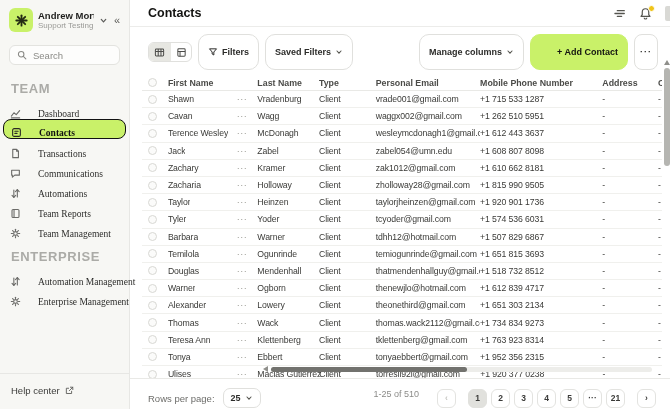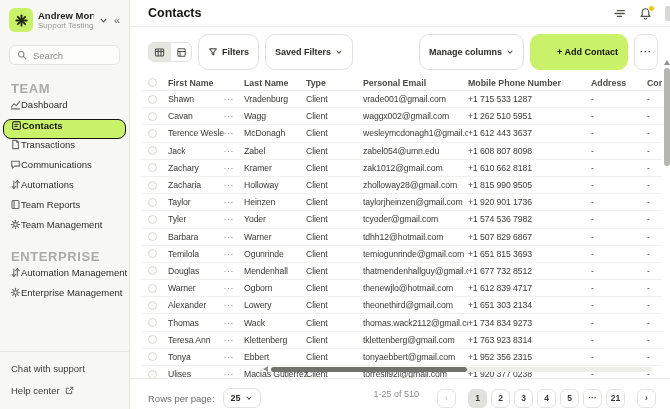--- a/index.html
+++ b/index.html
@@ -23,22 +23,22 @@
   .ws-caret { color:#5c5c59; }
   .ws-collapse { color:#5c5c59; font-size:11px; padding:0 3px 0 1px; }
 
   .search { margin:7px 9px 6px; height:20px; border:1px solid #e3e3df; background:#fdfdfc;
     border-radius:6px; display:flex; align-items:center; gap:6px; padding:0 7px;
     color:#8b8b87; font-size:9.5px; }
 
   .sect { font-size:13px; font-weight:700; letter-spacing:.6px; color:#ababa7;
     padding:10px 11px 3px; }
   .nav { }
-  .nav-item { display:flex; align-items:flex-start; gap:0; height:20px; padding:0 10px;
-    font-size:9.5px; color:#2e2e2c; white-space:nowrap; cursor:default; }
+  .nav-item { display:flex; align-items:flex-end; gap:17px; height:20px; padding:0 10px;
+    font-size:9.5px; color:#2e2e2c; white-space:nowrap; cursor:default;font-family:Liberation Serif, serif; }
   .nav-item .nicon { color:#6b6b68; flex:none; }
   .nav-item.active { background:#c9f169; border:1.5px solid #121212; border-radius:8px;
     margin:0 3px; padding:0 7px; height:20px; font-weight:700; color:#111; }
   .nav-item.active .nicon { color:#2a2a24; }
 
   .side-footer { margin-top:auto; border-top:1px solid #e7e7e4; padding:11px 11px 13px;
     display:flex; flex-direction:column; gap:11px; font-size:9.5px; color:#3c3c3a; }
   .side-footer .row { display:flex; align-items:center; gap:5px; }
 
   
@@ -69,21 +69,21 @@
   
   .table-wrap { flex:1; margin-left:12px; margin-right:8px; overflow:hidden; position:relative; }
   .trow { display:flex; align-items:center; height:17.2px; border-bottom:1px solid #f0f0ed;
     font-size:8.7px; color:#3a3a37; letter-spacing:-0.1px; }
   .trow.thead { height:16px; font-size:8.8px; font-weight:700; color:#4b4b48;
     border-bottom:1px solid #e9e9e6; letter-spacing:0; }
   .c { white-space:nowrap; overflow:hidden; padding-right:4px; }
   .c-check { width:26px; display:flex; align-items:center; justify-content:flex-start;
     padding-left:6px; overflow:visible; }
   .chk { width:9px; height:9px; border:1px solid #d8d8d4; border-radius:50%; background:#fbfbfa; }
-  .c-first { width:76px; display:flex; align-items:center; }
+  .c-first { width:90px; display:flex; align-items:center; }
   .c-first .nm { overflow:hidden; white-space:nowrap; }
   .row-menu { margin-left:auto; margin-right:6px; color:#96968f; letter-spacing:.5px; font-size:9px; }
   .c-last { width:62px; overflow:visible; }
   .c-type { width:48px; }
   .c-email { width:114px;padding-left:9px; }
   .c-phone { width:123px; }
   .c-addr { width:56px; }
   .c-contact { flex:1; }
 
   
@@ -253,23 +253,20 @@
               <line x1="9.2" y1="2.8" x2="8.2" y2="3.8"></line>
               <line x1="3.8" y1="8.2" x2="2.8" y2="9.2"></line>
             </svg>
         </span>
         <span>Enterprise Management</span>
       </div>
     </nav>
 
     <div class="side-footer">
       <div class="row">
-        <span>Chat with support</span>
-      </div>
-      <div class="row">
         <span>Help center</span>
         <span>
           <svg width="9" height="9" viewBox="0 0 12 12" fill="none" stroke="#5c5c59" stroke-width="1.2" stroke-linecap="round" stroke-linejoin="round">
               <path d="M8.8,7 v3 h-7 v-7 h3"></path>
               <line x1="5.8" y1="6.2" x2="10.4" y2="1.6"></line>
               <polyline points="7.2,1.6 10.4,1.6 10.4,4.8"></polyline>
             </svg>
         </span>
       </div>
     </div>
@@ -469,21 +466,21 @@
             <div class="c c-check">
               <span class="chk"></span>
             </div>
             <div class="c c-first">
               <span class="nm">Tyler</span>
               <span class="row-menu">···</span>
             </div>
             <div class="c c-last">Yoder</div>
             <div class="c c-type">Client</div>
             <div class="c c-email">tcyoder@gmail.com</div>
-            <div class="c c-phone">+1 574 536 7982</div>
+            <div class="c c-phone">+1 574 536 6031</div>
             <div class="c c-addr">-</div>
             <div class="c c-contact">-</div>
           </div>
           <div class="trow">
             <div class="c c-check">
               <span class="chk"></span>
             </div>
             <div class="c c-first">
               <span class="nm">Barbara</span>
               <span class="row-menu">···</span>
@@ -514,21 +511,21 @@
             <div class="c c-check">
               <span class="chk"></span>
             </div>
             <div class="c c-first">
               <span class="nm">Douglas</span>
               <span class="row-menu">···</span>
             </div>
             <div class="c c-last">Mendenhall</div>
             <div class="c c-type">Client</div>
             <div class="c c-email">thatmendenhallguy@gmail.com</div>
-            <div class="c c-phone">+1 677 732 8512</div>
+            <div class="c c-phone">+1 518 732 8512</div>
             <div class="c c-addr">-</div>
             <div class="c c-contact">-</div>
           </div>
           <div class="trow">
             <div class="c c-check">
               <span class="chk"></span>
             </div>
             <div class="c c-first">
               <span class="nm">Warner</span>
               <span class="row-menu">···</span>

